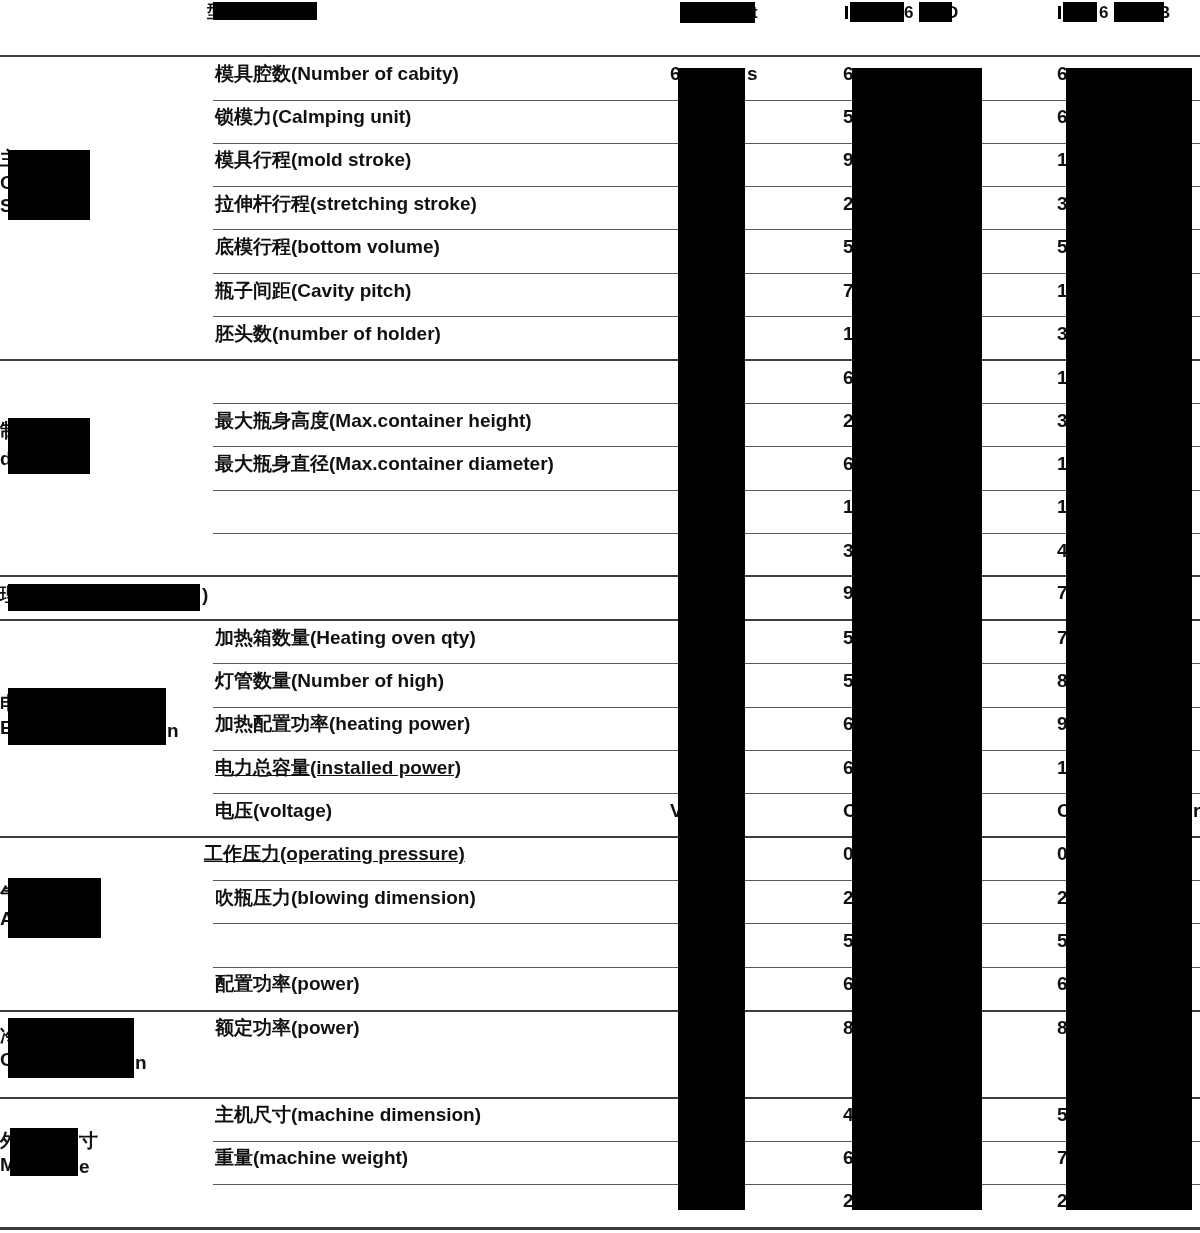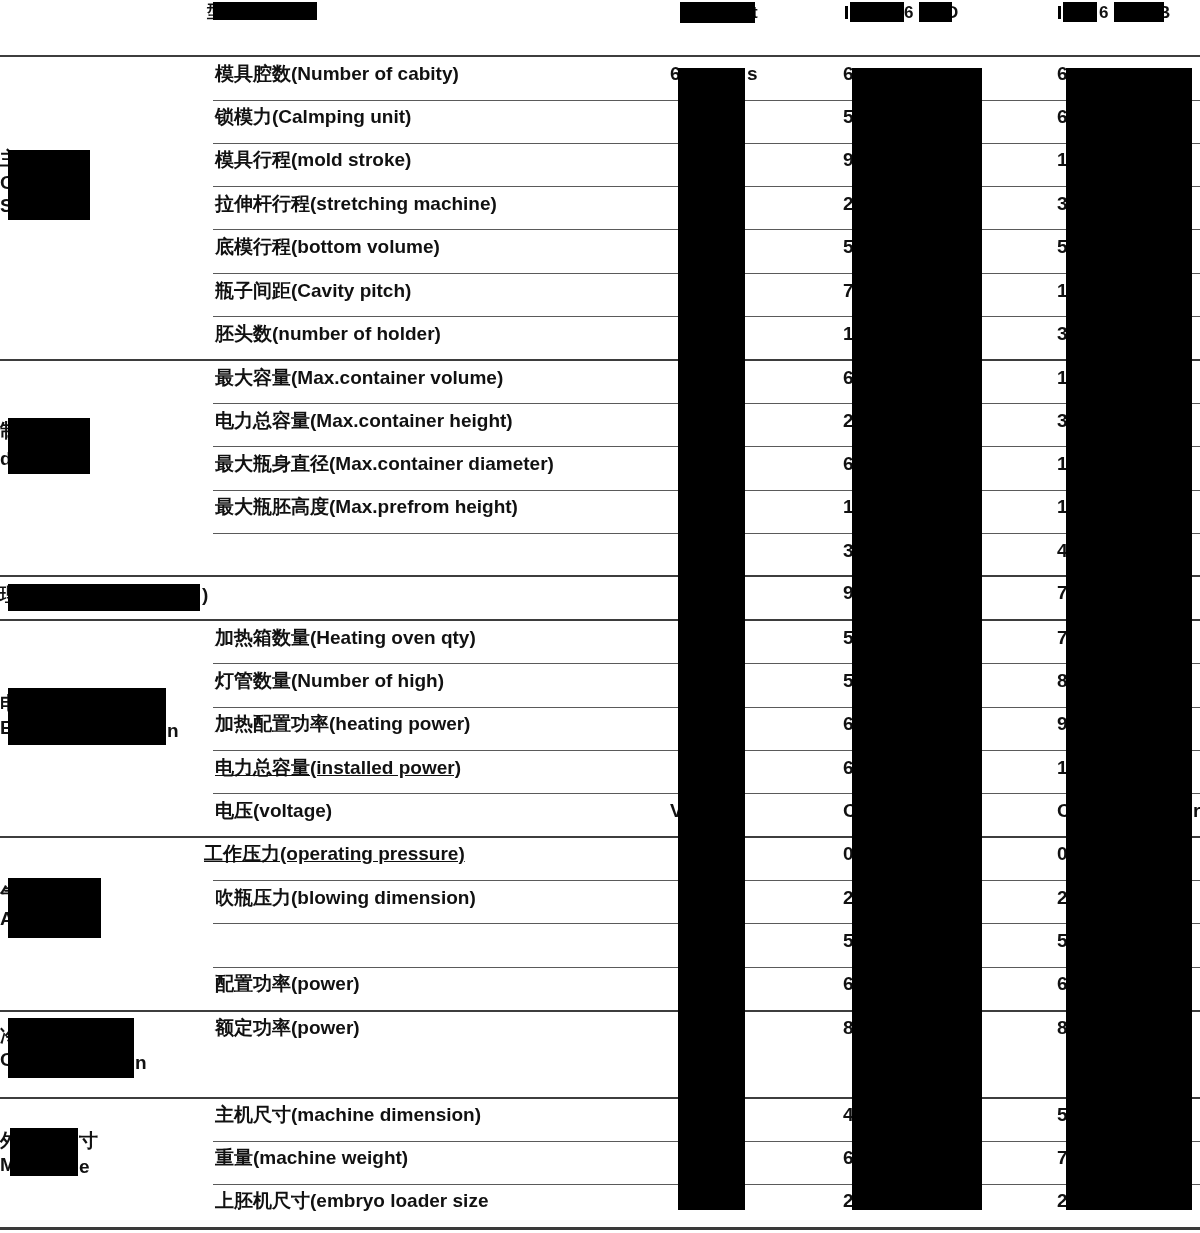--- a/index.html
+++ b/index.html
@@ -88,42 +88,40 @@
     <div class="frag" style="left: 670px; top: 63px;">6</div>
     <div class="frag" style="left: 747px; top: 63px;">s</div>
     <div class="frag" style="left: 843px; top: 63px;">6</div>
     <div class="frag" style="left: 1057px; top: 63px;">6</div>
     <div class="lbl" style="left: 215px; top: 106px;">锁模力(Calmping unit)</div>
     <div class="frag" style="left: 843px; top: 106px;">5</div>
     <div class="frag" style="left: 1057px; top: 106px;">6</div>
     <div class="lbl" style="left: 215px; top: 149px;">模具行程(mold stroke)</div>
     <div class="frag" style="left: 843px; top: 149px;">9</div>
     <div class="frag" style="left: 1057px; top: 149px;">1</div>
-    <div class="lbl" style="left: 215px; top: 193px;">拉伸杆行程(stretching machine)</div>
+    <div class="lbl" style="left: 215px; top: 193px;">拉伸杆行程(stretching stroke)</div>
     <div class="frag" style="left: 843px; top: 193px;">2</div>
     <div class="frag" style="left: 1057px; top: 193px;">3</div>
     <div class="lbl" style="left: 215px; top: 236px;">底模行程(bottom volume)</div>
     <div class="frag" style="left: 843px; top: 236px;">5</div>
     <div class="frag" style="left: 1057px; top: 236px;">5</div>
     <div class="lbl" style="left: 215px; top: 280px;">瓶子间距(Cavity pitch)</div>
     <div class="frag" style="left: 843px; top: 280px;">7</div>
     <div class="frag" style="left: 1057px; top: 280px;">1</div>
     <div class="lbl" style="left: 215px; top: 323px;">胚头数(number of holder)</div>
     <div class="frag" style="left: 843px; top: 323px;">1</div>
     <div class="frag" style="left: 1057px; top: 323px;">3</div>
-    <div class="lbl" style="left: 215px; top: 367px;">最大容量(Max.container volume)</div>
     <div class="frag" style="left: 843px; top: 367px;">6</div>
     <div class="frag" style="left: 1057px; top: 367px;">1</div>
-    <div class="lbl" style="left: 215px; top: 410px;">电力总容量(Max.container height)</div>
+    <div class="lbl" style="left: 215px; top: 410px;">最大瓶身高度(Max.container height)</div>
     <div class="frag" style="left: 843px; top: 410px;">2</div>
     <div class="frag" style="left: 1057px; top: 410px;">3</div>
     <div class="lbl" style="left: 215px; top: 453px;">最大瓶身直径(Max.container diameter)</div>
     <div class="frag" style="left: 843px; top: 453px;">6</div>
     <div class="frag" style="left: 1057px; top: 453px;">1</div>
-    <div class="lbl" style="left: 215px; top: 496px;">最大瓶胚高度(Max.prefrom height)</div>
     <div class="frag" style="left: 843px; top: 496px;">1</div>
     <div class="frag" style="left: 1057px; top: 496px;">1</div>
     <div class="frag" style="left: 843px; top: 540px;">3</div>
     <div class="frag" style="left: 1057px; top: 540px;">4</div>
     <div class="frag" style="left: 0px; top: 584px;">理</div>
     <div class="box" style="left: 8px; top: 584px; width: 192px; height: 27px;"></div>
     <div class="frag" style="left: 202px; top: 584px;">)</div>
     <div class="frag" style="left: 843px; top: 582px;">9</div>
     <div class="frag" style="left: 1057px; top: 582px;">7</div>
     <div class="lbl" style="left: 215px; top: 627px;">加热箱数量(Heating oven qty)</div>
@@ -156,16 +154,15 @@
     <div class="frag" style="left: 1057px; top: 973px;">6</div>
     <div class="lbl" style="left: 215px; top: 1017px;">额定功率(power)</div>
     <div class="frag" style="left: 843px; top: 1017px;">8</div>
     <div class="frag" style="left: 1057px; top: 1017px;">8</div>
     <div class="lbl" style="left: 215px; top: 1104px;">主机尺寸(machine dimension)</div>
     <div class="frag" style="left: 843px; top: 1104px;">4</div>
     <div class="frag" style="left: 1057px; top: 1104px;">5</div>
     <div class="lbl" style="left: 215px; top: 1147px;">重量(machine weight)</div>
     <div class="frag" style="left: 843px; top: 1147px;">6</div>
     <div class="frag" style="left: 1057px; top: 1147px;">7</div>
-    <div class="lbl" style="left: 215px; top: 1190px;">上胚机尺寸(embryo loader size</div>
     <div class="frag" style="left: 843px; top: 1190px;">2</div>
     <div class="frag" style="left: 1057px; top: 1190px;">2</div>
   </div>
 
 </body></html>

